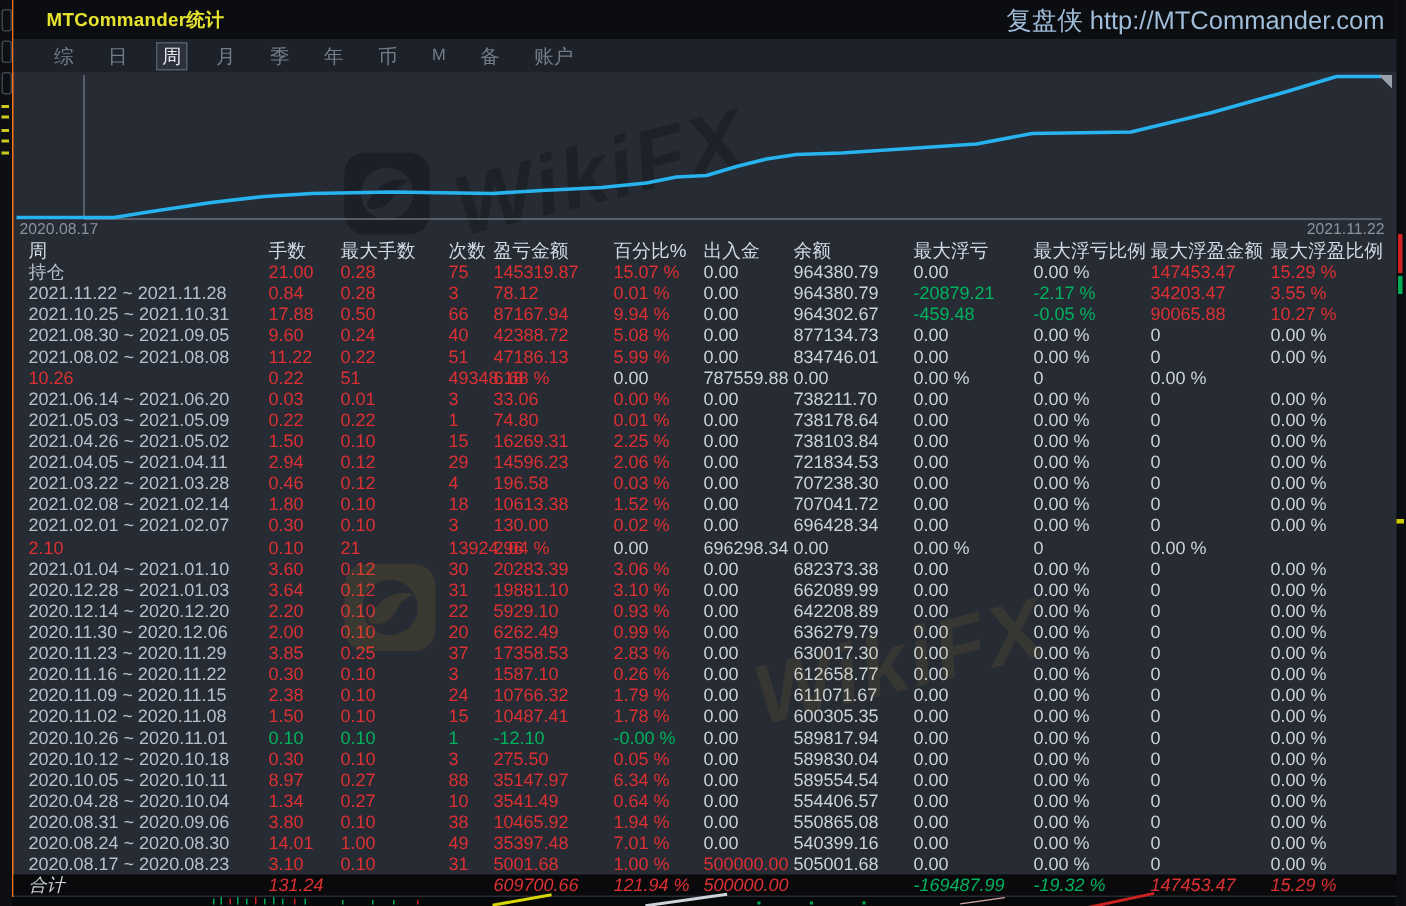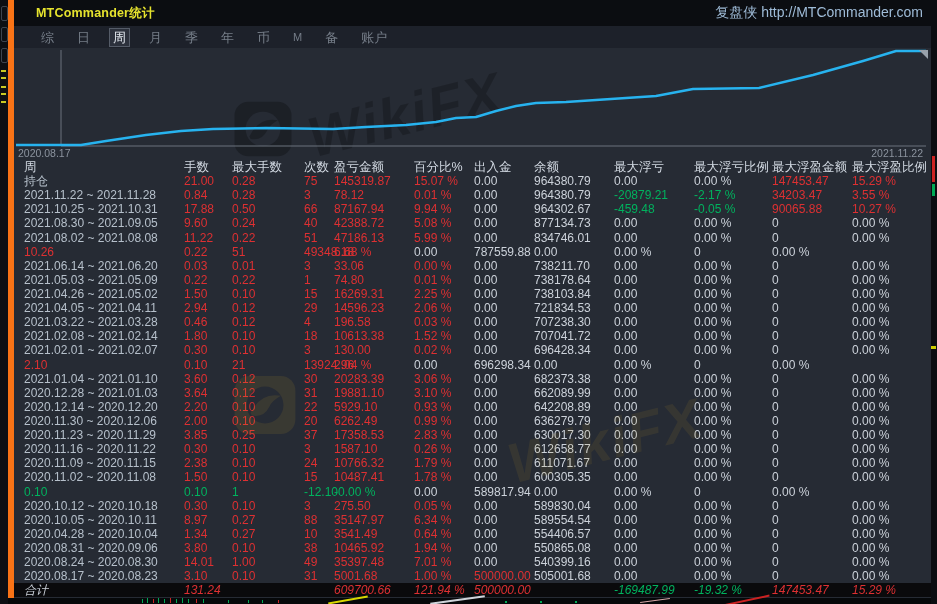--- a/index.html
+++ b/index.html
@@ -4,24 +4,24 @@
 <style>
   html,body{margin:0;padding:0;background:#000;}
   .screen{position:relative;width:937px;height:604px;overflow:hidden;
     font-family:"Liberation Sans","DejaVu Sans",sans-serif;
     background:#262b34;color:#ccd2da;}
   
   .left-strip{position:absolute;left:0;top:0;width:8px;height:604px;background:#0d0f13;z-index:5;}
   .ls-box{position:absolute;left:1px;width:5px;height:13px;border:1px solid #3d444e;border-radius:2px;}
   .ls-dash{position:absolute;left:1px;width:5px;height:2px;background:#c9c922;}
   
-  .window{position:absolute;left:8px;top:0;width:923px;height:604px;background:#262b34;border-left:6px solid #f97316;box-sizing:border-box;}
+  .window{position:absolute;left:8px;top:0;width:923px;height:604px;background:#262b34;border-left:1px solid #f97316;box-sizing:border-box;}
   .titlebar{position:relative;height:26px;background:#0b0d11;display:flex;align-items:center;justify-content:space-between;padding:0 8px 0 22px;box-sizing:border-box;}
   .title{color:#e6e32e;font-size:12.5px;font-weight:bold;letter-spacing:.2px;}
-  .titlelink{color:#9fbcd8;font-size:14px;}
+  .titlelink{color:#9fbcd8;font-size:17px;}
   .menubar{height:22px;background:#1d212a;display:flex;align-items:center;gap:17px;padding-left:24px;font-size:13px;color:#757d88;}
   .menu-item{cursor:default;padding:1px 3px;line-height:15px;}
   .menu-item.small{font-size:11px;}
   .menu-item.active{background:#2c313c;outline:1px solid #555c68;color:#e2e7ee;}
   
   .chart{position:relative;height:112px;}
   .chart svg.curve{position:absolute;left:0;top:0;}
   .axis-label{position:absolute;top:99px;font-size:10.5px;color:#8b939e;}
   .axis-label.left{left:4px;}
   .axis-label.right{right:8px;}
@@ -426,20 +426,21 @@
           <span class="cell c-r">10487.41</span>
           <span class="cell c-r">1.78 %</span>
           <span class="cell c-w">0.00</span>
           <span class="cell c-w">600305.35</span>
           <span class="cell c-w">0.00</span>
           <span class="cell c-w">0.00 %</span>
           <span class="cell c-w">0</span>
           <span class="cell c-w">0.00 %</span>
         </div>
         <div class="trow">
+          <span class="cell c-d">2020.10.26 ~ 2020.11.01</span>
           <span class="cell c-g">0.10</span>
           <span class="cell c-g">0.10</span>
           <span class="cell c-g">1</span>
           <span class="cell c-g">-12.10</span>
           <span class="cell c-g">-0.00 %</span>
           <span class="cell c-w">0.00</span>
           <span class="cell c-w">589817.94</span>
           <span class="cell c-w">0.00</span>
           <span class="cell c-w">0.00 %</span>
           <span class="cell c-w">0</span>

